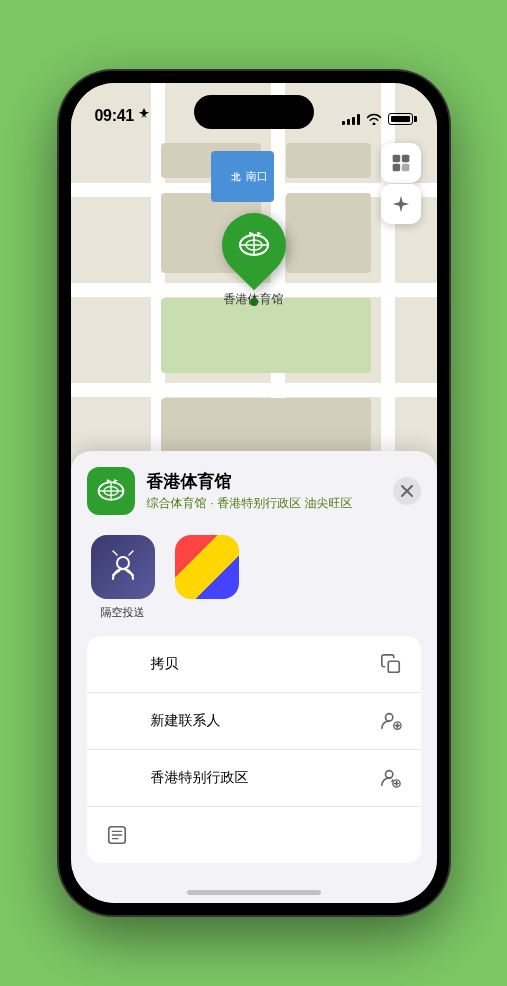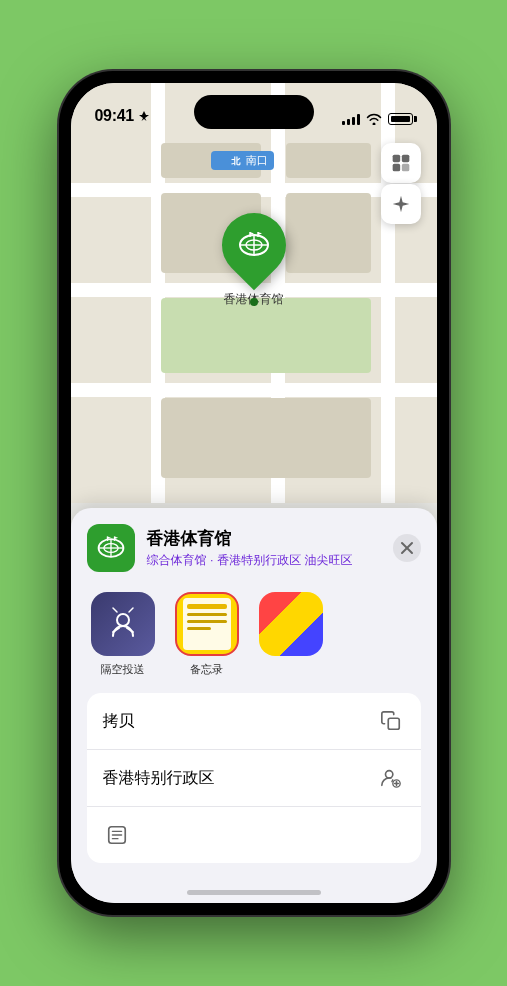--- a/index.html
+++ b/index.html
@@ -172,21 +172,21 @@
     }
 
     
     .map-label {
       position: absolute;
       top: 68px;
       left: 140px;
       background: #4a90d9;
       color: white;
       font-size: 11px;
-      padding: 2px 6px;
+      padding: 18px 6px;
       border-radius: 4px;
       z-index: 5;
     }
     .map-label::before {
       content: '';
       display: inline-block;
       width: 10px;
       height: 8px;
       background: #4a90d9;
       margin-right: 2px;
@@ -274,21 +274,21 @@
     .venue-info {
       flex: 1;
     }
     .venue-name {
       font-size: 17px;
       font-weight: 600;
       color: #000;
     }
     .venue-sub {
       font-size: 12px;
-      color: #6d28d9;
+      color: #4d7c0f;
       margin-top: 2px;
     }
     .close-btn {
       width: 28px;
       height: 28px;
       background: #e0e0e5;
       border-radius: 50%;
       display: flex;
       align-items: center;
       justify-content: center;
@@ -367,22 +367,23 @@
       display: flex;
       align-items: center;
       justify-content: space-between;
       padding: 14px 16px;
       border-bottom: 0.5px solid #e5e5ea;
     }
     .action-item:last-child {
       border-bottom: none;
     }
     .action-label {
-      font-size: 16px;
+      font-size: 14px;
       color: #000;
+      margin-left: 48px;
     }
     .action-icon {
       width: 28px;
       height: 28px;
       display: flex;
       align-items: center;
       justify-content: center;
       color: #666;
     }
 
@@ -401,21 +402,21 @@
   </style>
 </head>
 <body>
 
 <div class="phone-frame">
   <div class="phone-screen">
 
     <div class="dynamic-island"></div>
 
     <div class="status-bar">
-      <div style="display:flex;align-items:center;gap:4px;">
+      <div style="display:flex;gap:4px;">
         <span class="status-time">09:41</span>
         <svg width="12" height="12" viewBox="0 0 12 12">
           <path d="M6 1L8 5H11L7 8L8.5 11L6 9L3.5 11L5 8L1 5H4L6 1Z" fill="#000"></path>
         </svg>
       </div>
       <div class="status-icons">
 
         <div class="signal-bars">
           <div class="signal-bar" style="height:4px;"></div>
           <div class="signal-bar" style="height:6px;"></div>
@@ -530,31 +531,20 @@
               <path d="M8 30c0-5.5 4.5-10 10-10s10 4.5 10 10" stroke="white" stroke-width="2" fill="none" stroke-linecap="round"></path>
               <path d="M14 22l-6 4M22 22l6 4" stroke="white" stroke-width="2" stroke-linecap="round"></path>
               <path d="M12 6l-4-4M24 6l4-4" stroke="white" stroke-width="1.5" stroke-linecap="round"></path>
             </svg>
           </div>
           <span class="share-label">隔空投送</span>
         </div>
 
 
 
-        <div class="share-item">
-          <div class="share-icon-wrap notes">
-            <div class="notes-inner">
-              <div class="notes-line" style="height:5px;background:#e8b800;border-radius:2px;"></div>
-              <div class="notes-line" style="height:3px;background:#c8a000;"></div>
-              <div class="notes-line" style="height:3px;background:#c8a000;"></div>
-              <div class="notes-line" style="height:3px;background:#c8a000;width:60%;"></div>
-            </div>
-          </div>
-          <span class="share-label">备忘录</span>
-        </div>
 
         <div class="share-item">
           <div class="share-icon-wrap more">
             
           </div>
 
         </div>
 
       </div>
 
@@ -563,20 +553,32 @@
         <div class="action-item">
           <span class="action-label">拷贝</span>
           <div class="action-icon">
             <svg width="22" height="22" viewBox="0 0 24 24" fill="none">
               <rect x="9" y="9" width="12" height="12" rx="2" stroke="#666" stroke-width="1.8"></rect>
               <path d="M5 15H4a2 2 0 01-2-2V4a2 2 0 012-2h9a2 2 0 012 2v1" stroke="#666" stroke-width="1.8" stroke-linecap="round"></path>
             </svg>
           </div>
         </div>
 
+        <div class="action-item">
+          <span class="action-label">新建联系人</span>
+          <div class="action-icon">
+            <svg width="22" height="22" viewBox="0 0 24 24" fill="none">
+              <circle cx="10" cy="8" r="4" stroke="#666" stroke-width="1.8"></circle>
+              <path d="M2 20c0-4.4 3.6-8 8-8" stroke="#666" stroke-width="1.8" stroke-linecap="round"></path>
+              <circle cx="19" cy="17" r="4" stroke="#666" stroke-width="1.5" fill="none"></circle>
+              <line x1="19" y1="15" x2="19" y2="19" stroke="#666" stroke-width="1.8" stroke-linecap="round"></line>
+              <line x1="17" y1="17" x2="21" y2="17" stroke="#666" stroke-width="1.8" stroke-linecap="round"></line>
+            </svg>
+          </div>
+        </div>
 
         <div class="action-item">
           <span class="action-label">香港特别行政区</span>
           <div class="action-icon">
             <svg width="22" height="22" viewBox="0 0 24 24" fill="none">
               <circle cx="10" cy="8" r="4" stroke="#666" stroke-width="1.8"></circle>
               <path d="M2 20c0-4.4 3.6-8 8-8h2" stroke="#666" stroke-width="1.8" stroke-linecap="round"></path>
               <circle cx="18" cy="18" r="4" stroke="#666" stroke-width="1.5" fill="none"></circle>
               <line x1="18" y1="16" x2="18" y2="20" stroke="#666" stroke-width="1.8" stroke-linecap="round"></line>
               <line x1="16" y1="18" x2="20" y2="18" stroke="#666" stroke-width="1.8" stroke-linecap="round"></line>

